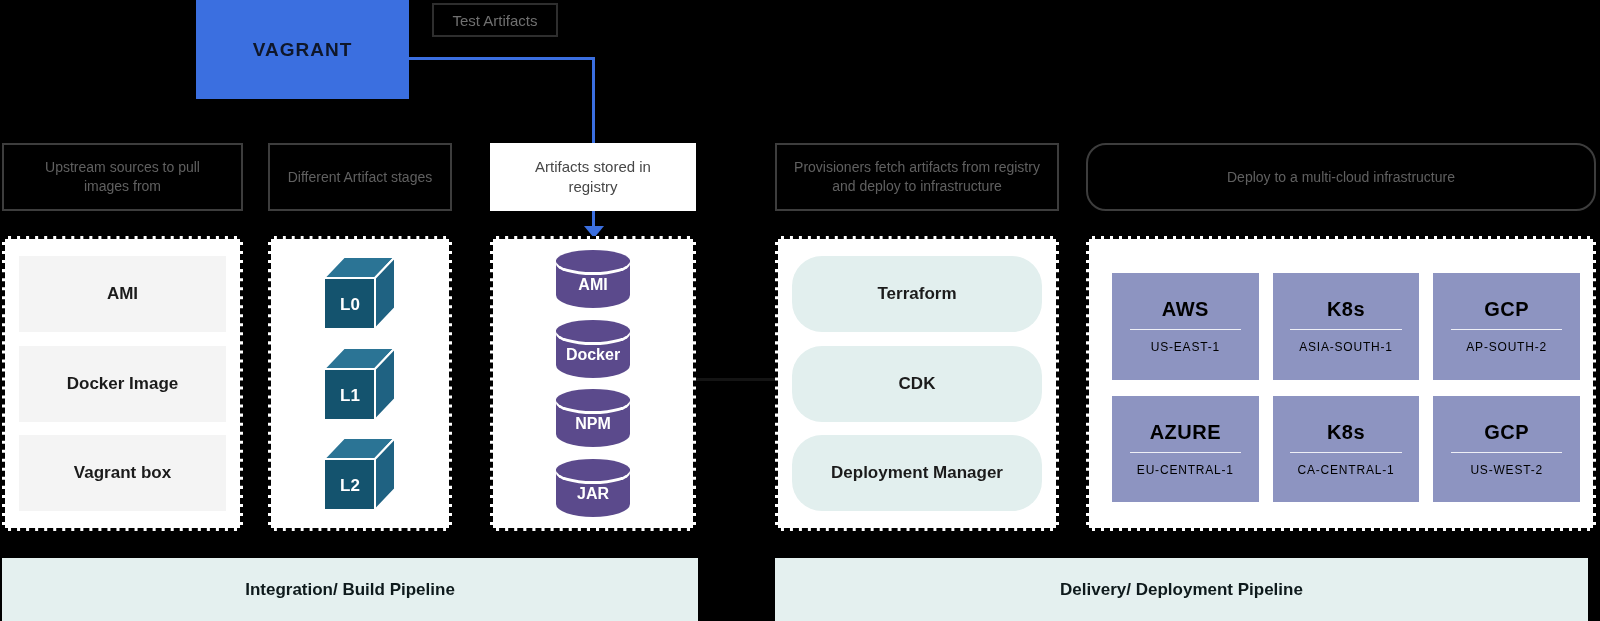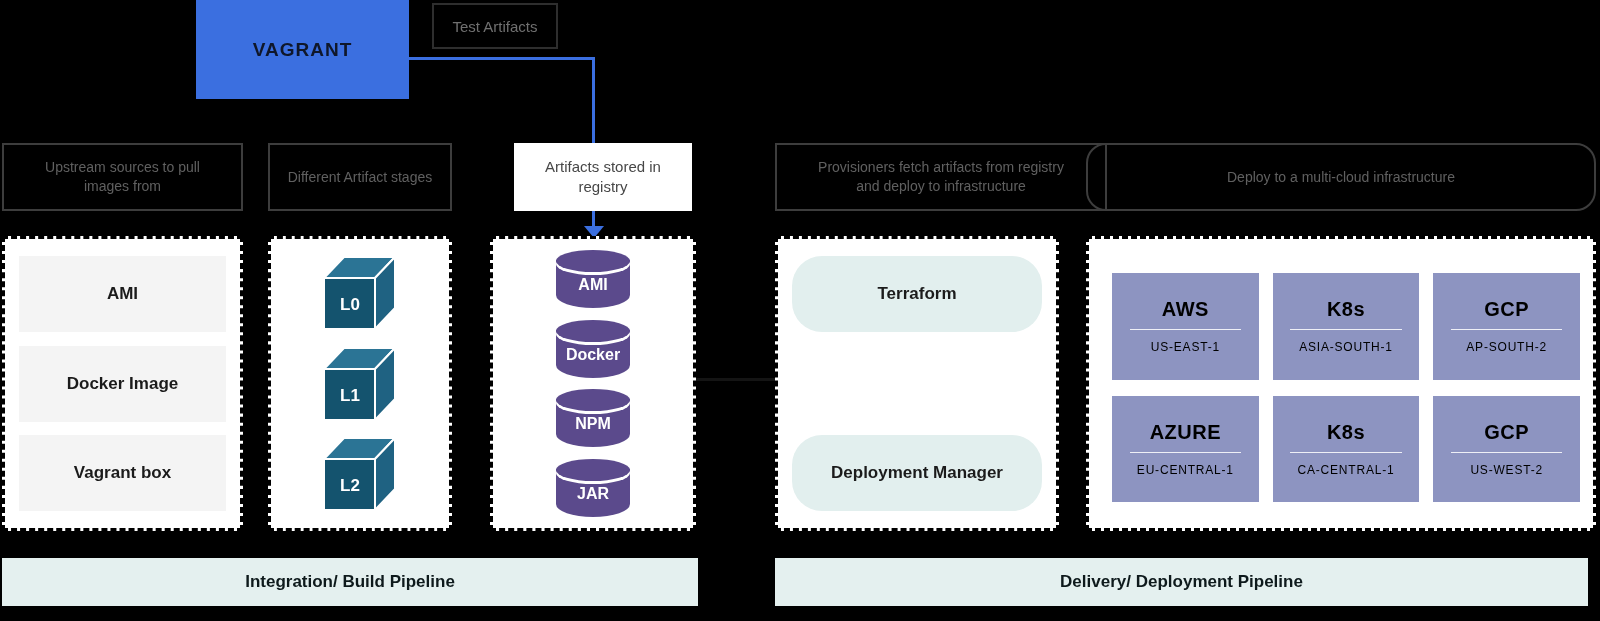--- a/index.html
+++ b/index.html
@@ -7,21 +7,21 @@
     position:relative; width:1600px; height:621px; background:#000;
     font-family:"Liberation Sans", sans-serif; overflow:hidden;
   }
   
   .vagrant {
     position:absolute; left:196px; top:0; width:213px; height:99px;
     background:#3b6fe0; color:#0f172a; font-size:19px; font-weight:bold;
     letter-spacing:1px; display:flex; align-items:center; justify-content:center;
   }
   .test-artifacts {
-    position:absolute; left:432px; top:3px; width:126px; height:46px;
+    position:absolute; left:432px; top:3px; width:126px; height:34px;
     border:2px solid #2e2e2e; box-sizing:border-box; color:#707070; font-size:15px;
     display:flex; align-items:center; justify-content:center;
   }
   
   .conn-h { position:absolute; left:409px; top:57px; width:186px; height:3px; background:#3b6fe0; }
   .conn-v { position:absolute; left:592px; top:57px; width:3px; height:86px; background:#3b6fe0; }
   .conn-v2 { position:absolute; left:592px; top:211px; width:3px; height:15px; background:#3b6fe0; }
   .arrowhead {
     position:absolute; left:584px; top:226px; width:0; height:0;
     border-left:10px solid transparent; border-right:10px solid transparent;
@@ -35,22 +35,22 @@
     border:2px solid #3d3d3d; color:#606060; font-size:14px; line-height:1.35;
     display:flex; align-items:center; justify-content:center; text-align:center;
   }
   .slabel-white {
     position:absolute; top:143px; height:68px; box-sizing:border-box;
     background:#fff; color:#474747; font-size:15px; line-height:1.35;
     display:flex; align-items:center; justify-content:center; text-align:center;
   }
   .l-upstream { left:2px; width:241px; }
   .l-stages { left:268px; width:184px; }
-  .l-registry { left:514px; width:178px; }
-  .l-provisioners { left:775px; width:332px; }
+  .l-registry { left:490px; width:206px; }
+  .l-provisioners { left:775px; width:284px; }
   .l-multicloud { left:1086px; width:510px;border-radius:20px; }
   .w180 { max-width:180px; } .w150 { max-width:150px; } .w250 { max-width:250px; }
 
   
   .cbox {
     position:absolute; top:236px; height:295px; box-sizing:border-box;
     background:#fff; border:3px dashed #000;
   }
   .c-upstream { left:2px; width:241px; }
   .c-stages { left:268px; width:184px; }
@@ -97,21 +97,21 @@
   .tile {
     background:#8d94c1; color:#000000; display:flex; flex-direction:column;
     align-items:center; justify-content:center;
   }
   .tile-name { font-size:20px; font-weight:bold; letter-spacing:0.5px; }
   .tile-divider { width:76%; height:1px; background:rgba(255,255,255,0.85); margin:8px 0 10px; }
   .tile-region { font-size:12px; letter-spacing:0.8px; }
 
   
   .banner {
-    position:absolute; top:558px; height:48px; background:#e4f0ef;
+    position:absolute; top:558px; height:64px; background:#e4f0ef;
     display:flex; align-items:center; justify-content:center;
     font-weight:bold; font-size:17px; color:#0e1a1c;
   }
   .b-build { left:2px; width:696px; }
   .b-delivery { left:775px; width:813px; }
 </style>
 </head>
 <body>
 
 <div id="stage">
@@ -193,20 +193,21 @@
         <div class="cyl-body"></div>
         <div class="cyl-top"></div>
         <div class="cyl-label">JAR</div>
       </div>
     </div>
   </div>
 
   <div class="cbox c-provisioners">
     <div class="rows">
       <div class="row row-teal">Terraform</div>
+      <div class="row row-teal">CDK</div>
       <div class="row row-teal">Deployment Manager</div>
     </div>
   </div>
 
   <div class="cbox c-multicloud">
     <div class="tiles">
       <div class="tile">
         <div class="tile-name">AWS</div>
         <div class="tile-divider"></div>
         <div class="tile-region">US-EAST-1</div>

